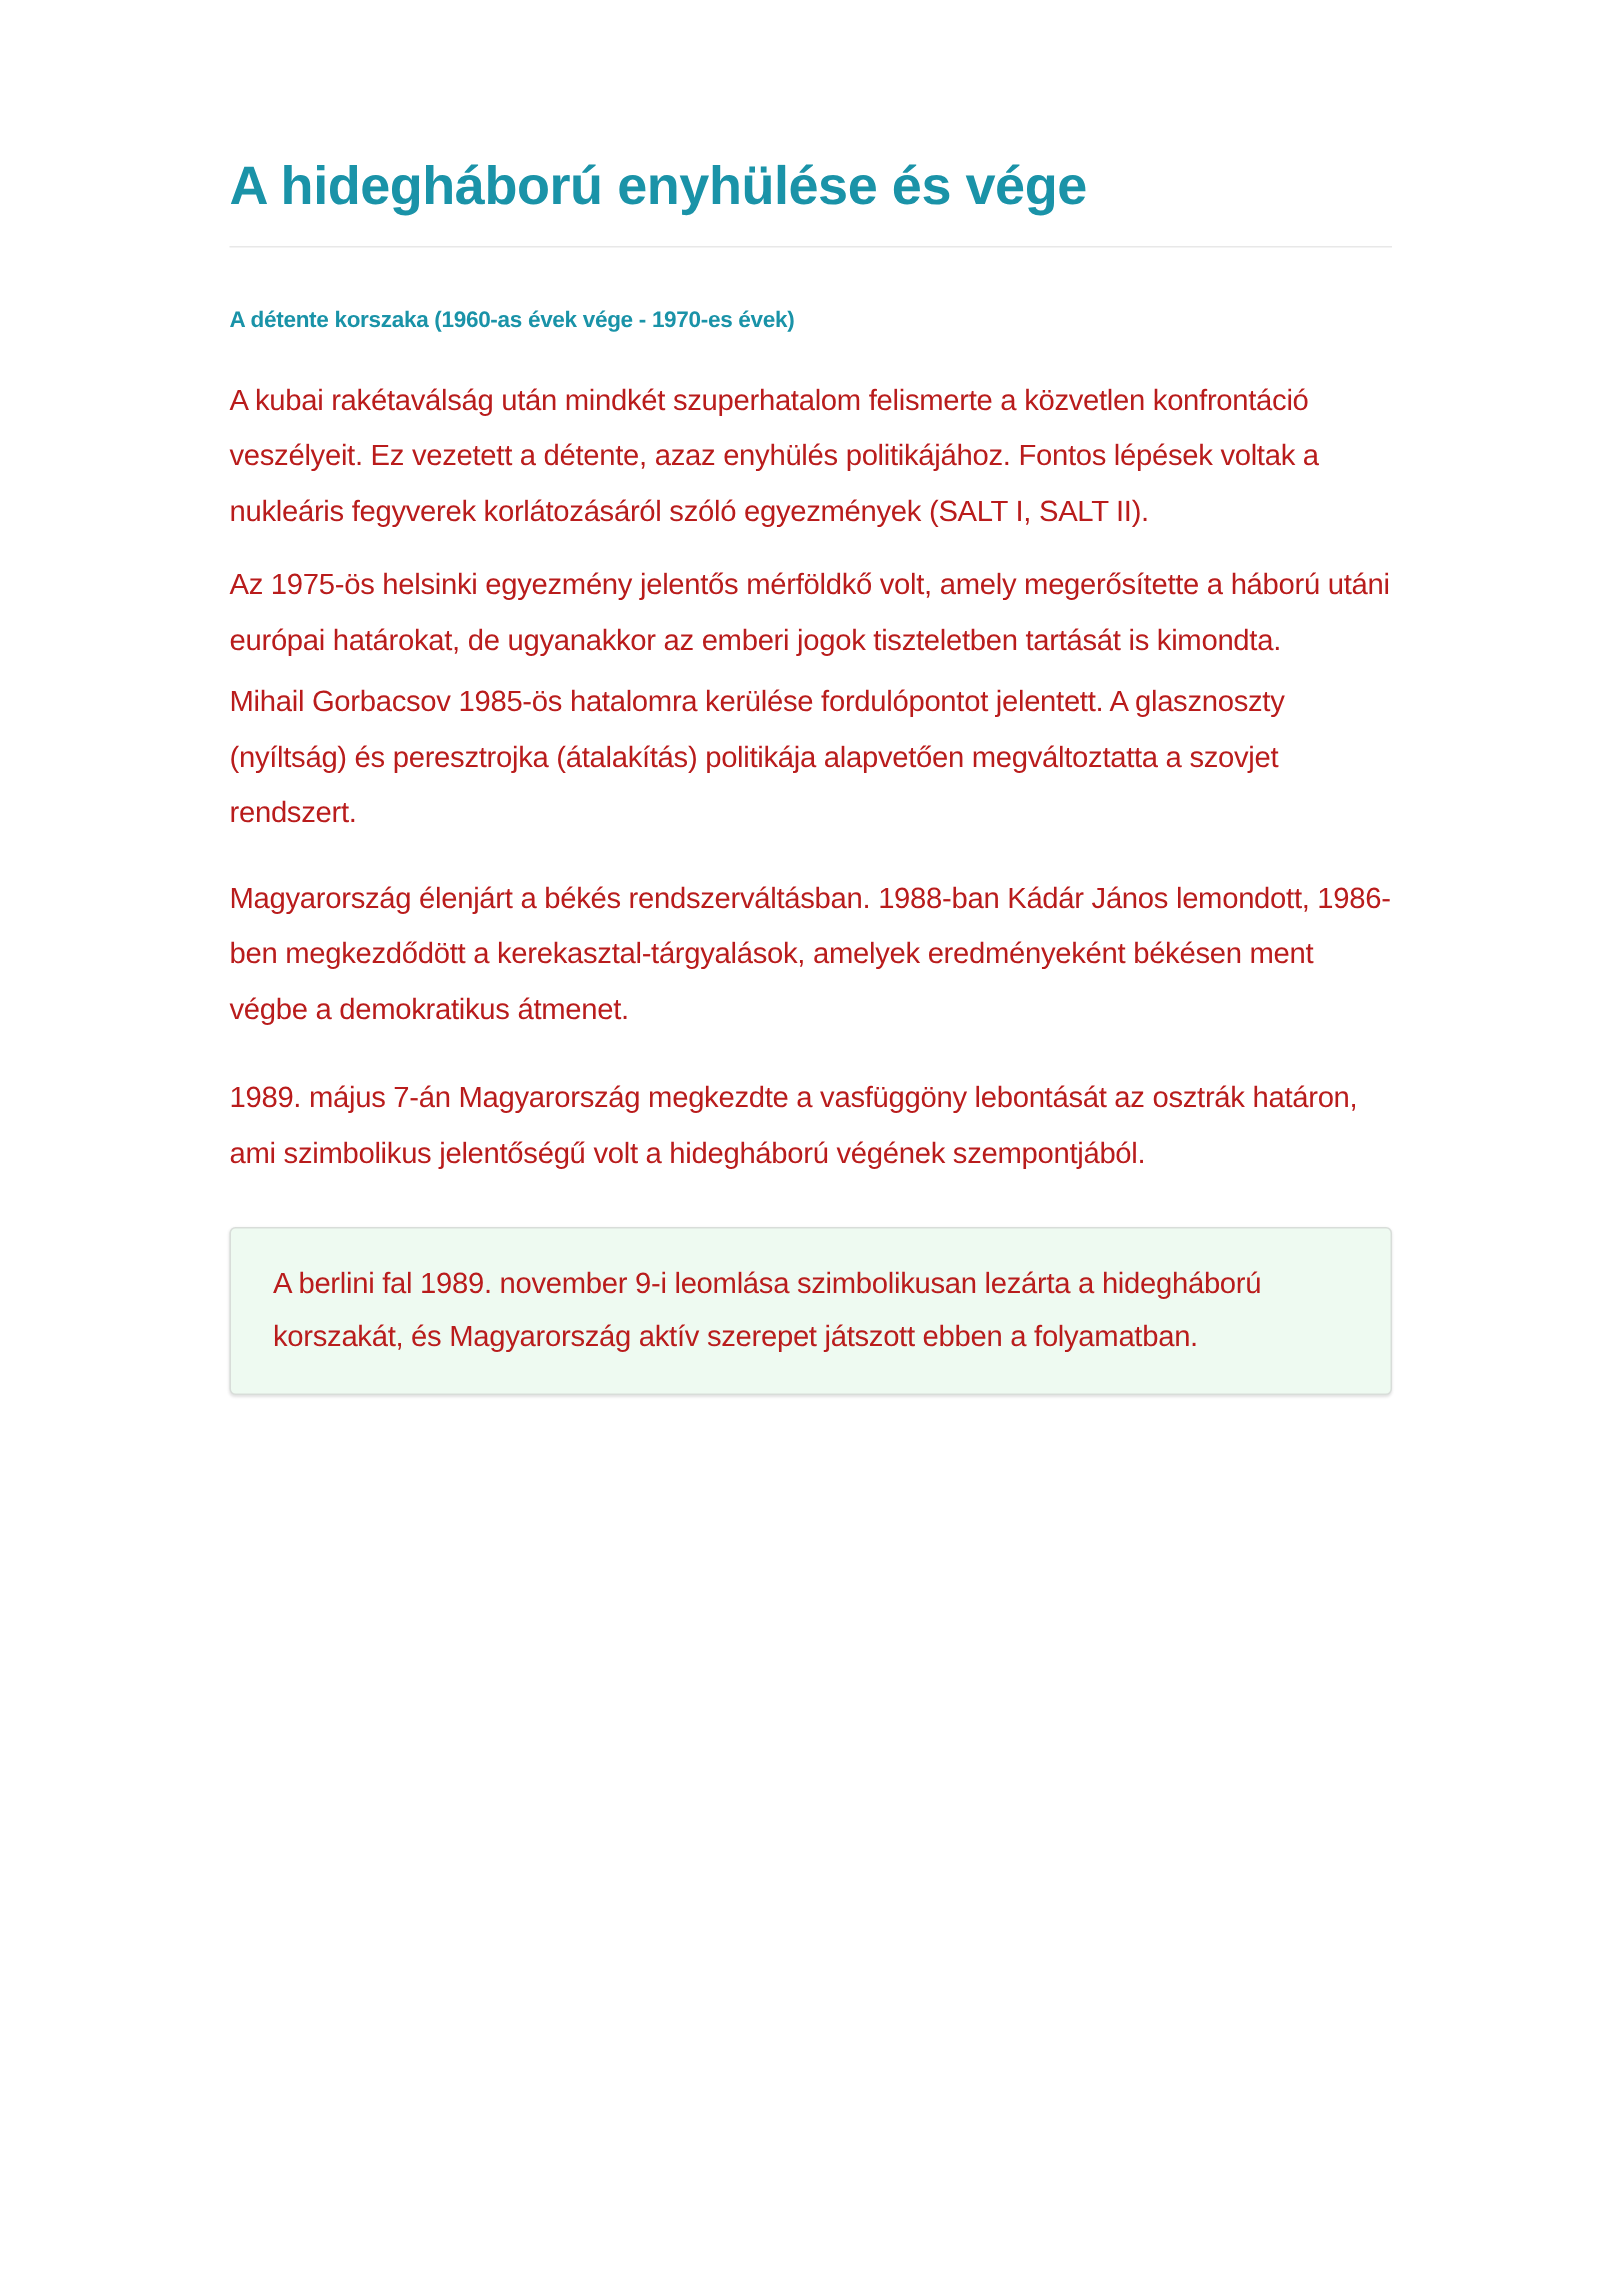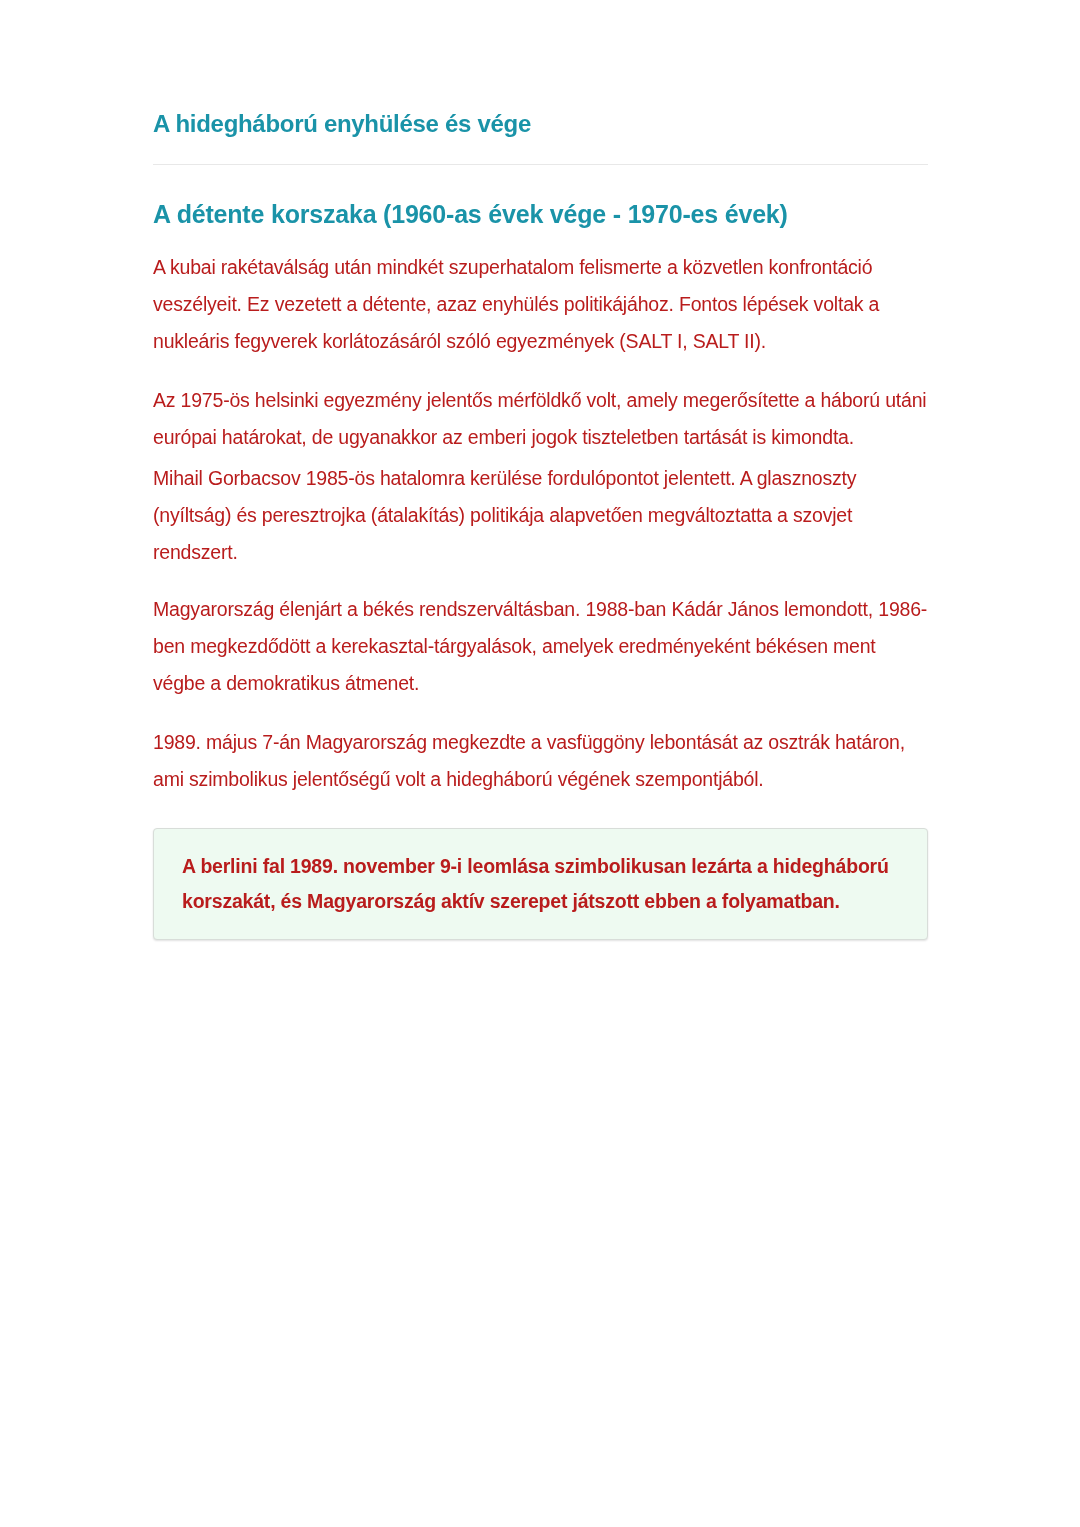--- a/index.html
+++ b/index.html
@@ -1,34 +1,34 @@
 <!DOCTYPE html>
 <html><head>
 <meta charset="utf-8">
 <style>
   html, body { margin: 0; padding: 0; background: #ffffff; }
   body { width: 1080px; height: 1527px; position: relative; font-family: "Liberation Sans", sans-serif; color: #222; }
   .page { position: absolute; left: 153px; top: 100px; width: 775px; }
-  h1 { margin: 0; font-size: 24px; font-weight: bold; color: #1a93a8; line-height: 48px; letter-spacing: -0.3px; }
+  h1 { margin: 0; font-size: 36px; font-weight: bold; color: #1a93a8; line-height: 48px; letter-spacing: -0.3px; }
   .rule { margin-top: 16px; height: 1px; background: #e8e8e8; }
-  h2 { margin: 0; font-size: 25px; font-weight: bold; color: #1a93a8; line-height: 30px; letter-spacing: -0.2px; }
+  h2 { margin: 0; font-size: 15px; font-weight: bold; color: #1a93a8; line-height: 30px; letter-spacing: -0.2px; }
   p { margin: 0; font-size: 19.5px; line-height: 37px; color: #b91c1c; letter-spacing: -0.2px; }
   .callout { margin-top: 30px; background: #eefaf1; border: 1px solid #d8ddd9; border-radius: 4px; box-shadow: 0 1px 2px rgba(0,0,0,0.12); padding: 20px 28px 20px 28px; }
-  .callout p { line-height: 35px; font-weight: bold; }
+  .callout p { line-height: 35px; }
 </style>
 </head>
 <body>
 
 <div class="page">
   <h1>A hidegháború enyhülése és vége</h1>
   <div class="rule"></div>
 
   <h2 style="margin-top:34px">A détente korszaka (1960-as évek vége - 1970-es évek)</h2>
   <p style="margin-top:20px">A kubai rakétaválság után mindkét szuperhatalom felismerte a közvetlen konfrontáció veszélyeit. Ez vezetett a détente, azaz enyhülés politikájához. Fontos lépések voltak a nukleáris fegyverek korlátozásáról szóló egyezmények (SALT I, SALT II).</p>
-  <p style="margin-top:22px">Az 1975-ös helsinki egyezmény jelentős mérföldkő volt, amely megerősítette a háború utáni európai határokat, de ugyanakkor az emberi jogok tiszteletben tartását is kimondta.</p>
+  <p style="margin-top:12px">Az 1975-ös helsinki egyezmény jelentős mérföldkő volt, amely megerősítette a háború utáni európai határokat, de ugyanakkor az emberi jogok tiszteletben tartását is kimondta.</p>
 
   <p style="margin-top:4px">Mihail Gorbacsov 1985-ös hatalomra kerülése fordulópontot jelentett. A glasznoszty (nyíltság) és peresztrojka (átalakítás) politikája alapvetően megváltoztatta a szovjet rendszert.</p>
 
   <p style="margin-top:20px">Magyarország élenjárt a békés rendszerváltásban. 1988-ban Kádár János lemondott, 1986-ben megkezdődött a kerekasztal-tárgyalások, amelyek eredményeként békésen ment végbe a demokratikus átmenet.</p>
   <p style="margin-top:22px">1989. május 7-án Magyarország megkezdte a vasfüggöny lebontását az osztrák határon, ami szimbolikus jelentőségű volt a hidegháború végének szempontjából.</p>
 
   <div class="callout">
     <p>A berlini fal 1989. november 9-i leomlása szimbolikusan lezárta a hidegháború korszakát, és Magyarország aktív szerepet játszott ebben a folyamatban.</p>
   </div>
 </div>

